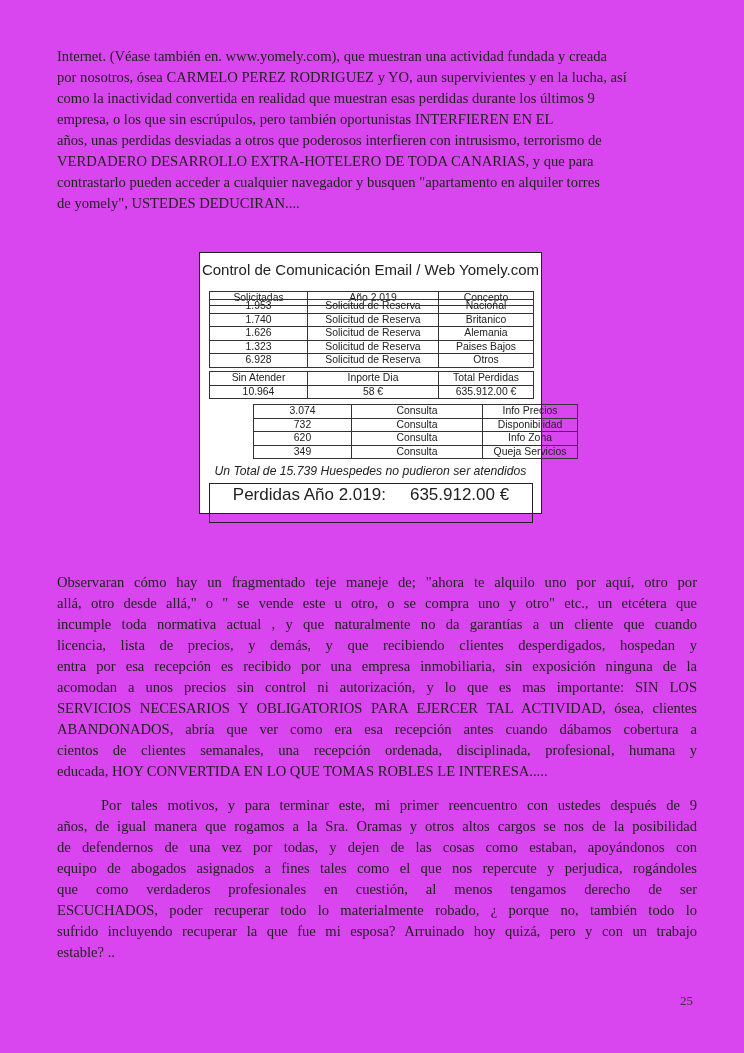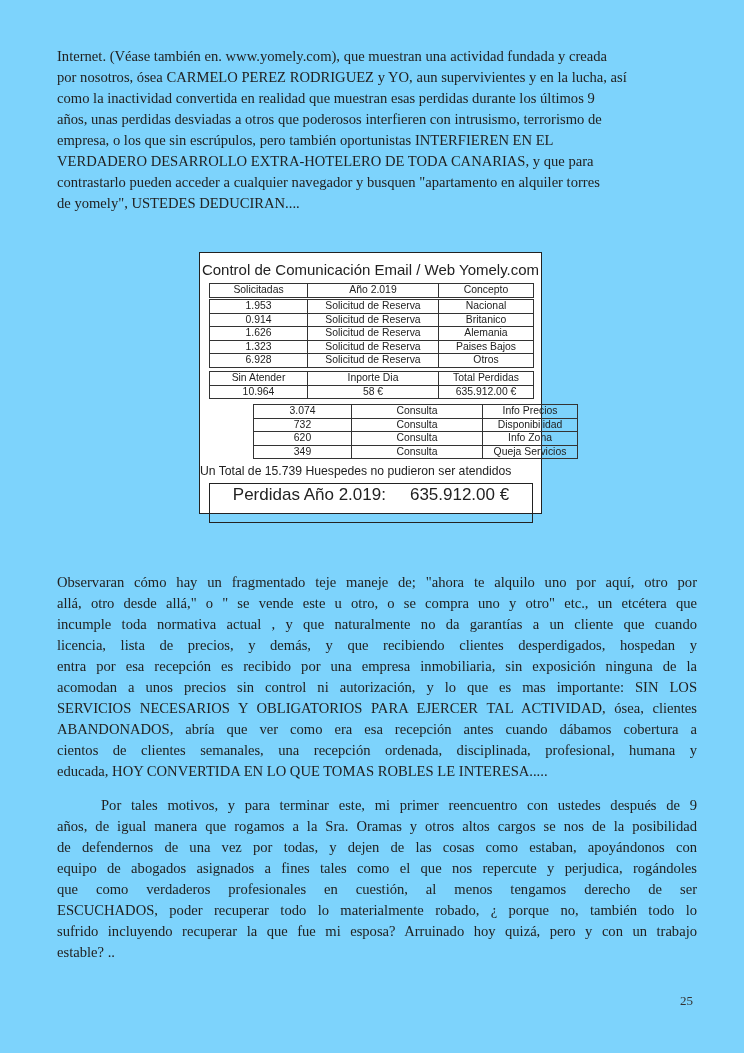--- a/index.html
+++ b/index.html
@@ -1,17 +1,17 @@
 <!DOCTYPE html>
 <html><head>
 <meta charset="utf-8">
 <style>
   html, body { margin: 0; padding: 0; background: #ffffff; }
   body { width: 744px; height: 1053px; position: relative; overflow: hidden; }
-  .page { position: absolute; left: 0; top: 0; width: 744px; height: 1053px; background: #7dd3fc; }
+  .page { position: absolute; left: 0; top: 0; width: 744px; height: 1053px; background: #d946ef; }
   .para {
     position: absolute; left: 57px; width: 640px;
     font-family: "Liberation Serif", "DejaVu Serif", serif;
     font-size: 14.6px; line-height: 21px; color: #222;
   }
   .para .line { display: block; white-space: nowrap; height: 21px; }
   .para.just .line { text-align: justify; text-align-last: justify; white-space: normal; overflow: hidden; }
   .para.just .line.last { text-align-last: left; }
   #p1 { top: 46px; }
   #p2 { top: 572px; }
@@ -26,25 +26,25 @@
   }
   .fig-title { position: absolute; left: 0; right: 0; top: 8px; text-align: center; font-size: 15px; }
   table.grid {
     position: absolute; left: 9px; width: 324px; border-collapse: collapse; table-layout: fixed;
     font-size: 10.4px;
   }
   table.grid td { border: 1px solid #333; text-align: center; padding: 0; height: 12.5px; line-height: 12px; }
   table.grid col.c1 { width: 98px; }
   table.grid col.c2 { width: 131px; }
   table.grid col.c3 { width: 95px; }
-  #t-head { top: 30px; }
+  #t-head { top: 38px; }
   #t-res { top: 46px; }
   #t-sum { top: 118px; }
   #t-cons { top: 151px; margin-left: 44px; }
-  .fig-total { position: absolute; left: 0; right: 0; top: 211px; font-size: 12.2px; }
+  .fig-total { position: absolute; left: 0; right: 0; top: 211px; text-align: center; font-size: 12.2px; font-style: italic; }
   .fig-box {
     position: absolute; left: 9px; width: 324px; top: 230px; height: 40px;
     border: 1.5px solid #222; box-sizing: border-box; text-align: center;
     font-size: 17px; line-height: 22px;
   }
   .fig-box .gap { display: inline-block; width: 24px; }
 
   .page-number {
     position: absolute; left: 680px; top: 993px;
     font-family: "Liberation Serif", "DejaVu Serif", serif; font-size: 13px; color: #333;
@@ -53,22 +53,22 @@
 </style>
 </head>
 <body>
 
 <div class="page">
 
   <div class="para" id="p1">
     <span class="line">Internet. (Véase también en. www.yomely.com), que muestran una actividad fundada y creada</span>
     <span class="line">por nosotros, ósea CARMELO PEREZ RODRIGUEZ y YO, aun supervivientes y en la lucha, así</span>
     <span class="line">como la inactividad convertida en realidad que muestran esas perdidas durante los últimos 9</span>
+    <span class="line">empresa, o los que sin escrúpulos, pero también oportunistas INTERFIEREN EN EL</span>
     <span class="line">años, unas perdidas desviadas a otros que poderosos interfieren con intrusismo, terrorismo de</span>
-    <span class="line">empresa, o los que sin escrúpulos, pero también oportunistas INTERFIEREN EN EL</span>
     <span class="line">VERDADERO DESARROLLO EXTRA-HOTELERO DE TODA CANARIAS, y que para</span>
     <span class="line">contrastarlo  pueden acceder a cualquier navegador y busquen "apartamento en alquiler torres</span>
     <span class="line">de yomely", USTEDES DEDUCIRAN....</span>
   </div>
 
   <div class="figure">
     <div class="fig-title">Control de Comunicación Email / Web Yomely.com</div>
 
     <table class="grid" id="t-head">
       <colgroup>
@@ -91,21 +91,21 @@
           <col class="c2">
           <col class="c3">
         </colgroup>
       <tbody>
           <tr>
         <td>1.953</td>
         <td>Solicitud de Reserva</td>
         <td>Nacional</td>
       </tr>
       <tr>
-        <td>0.914</td>
+        <td>1.740</td>
         <td>Solicitud de Reserva</td>
         <td>Britanico</td>
       </tr>
       <tr>
         <td>1.626</td>
         <td>Solicitud de Reserva</td>
         <td>Alemania</td>
       </tr>
       <tr>
         <td>1.323</td>

